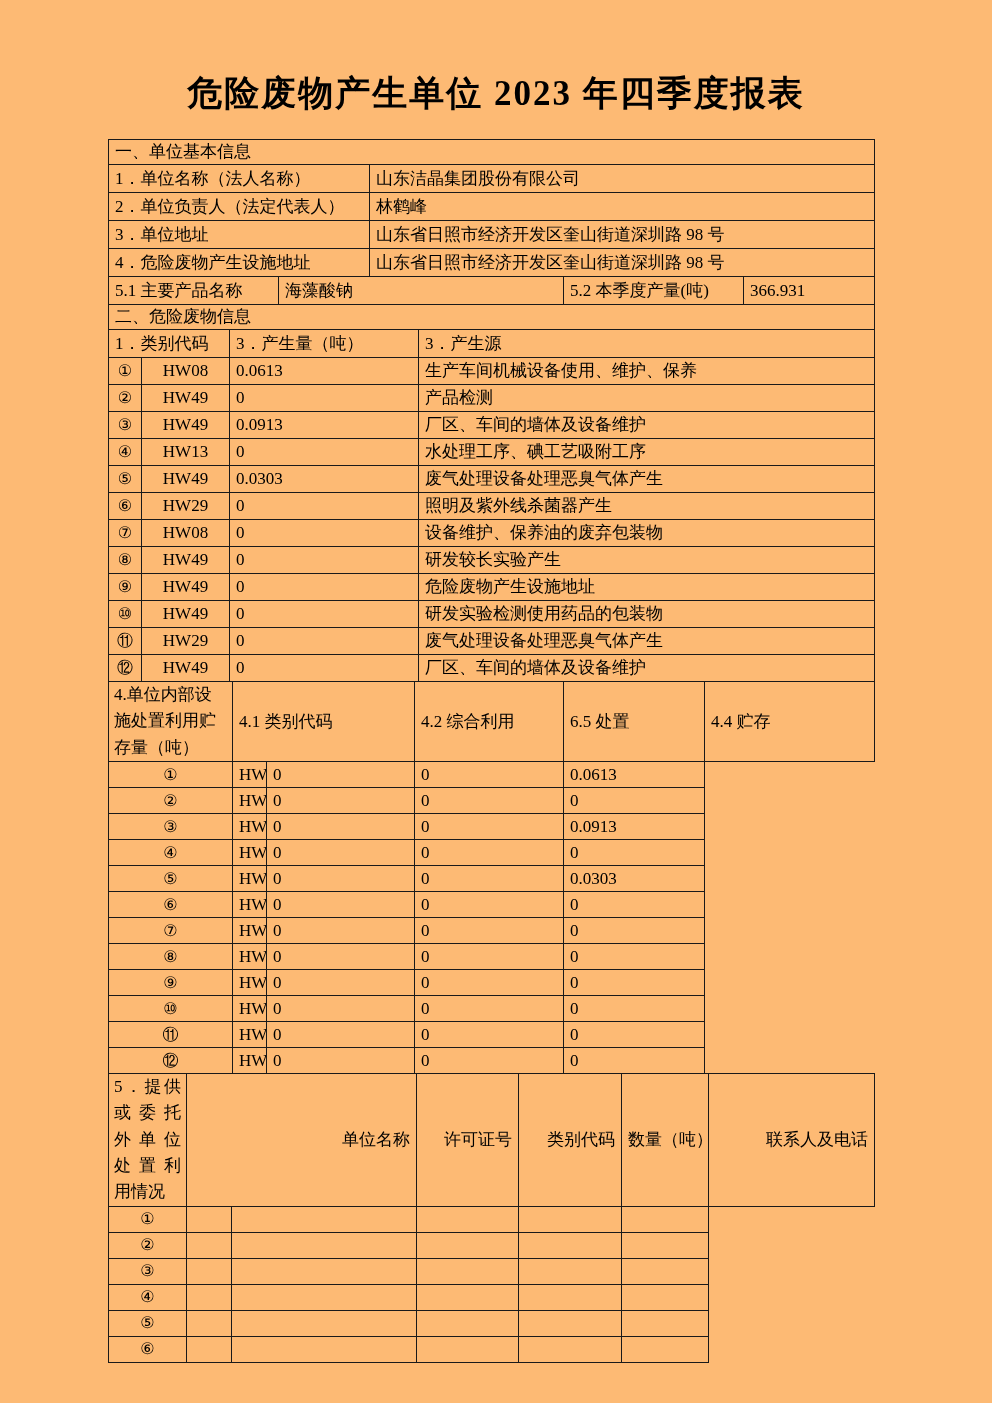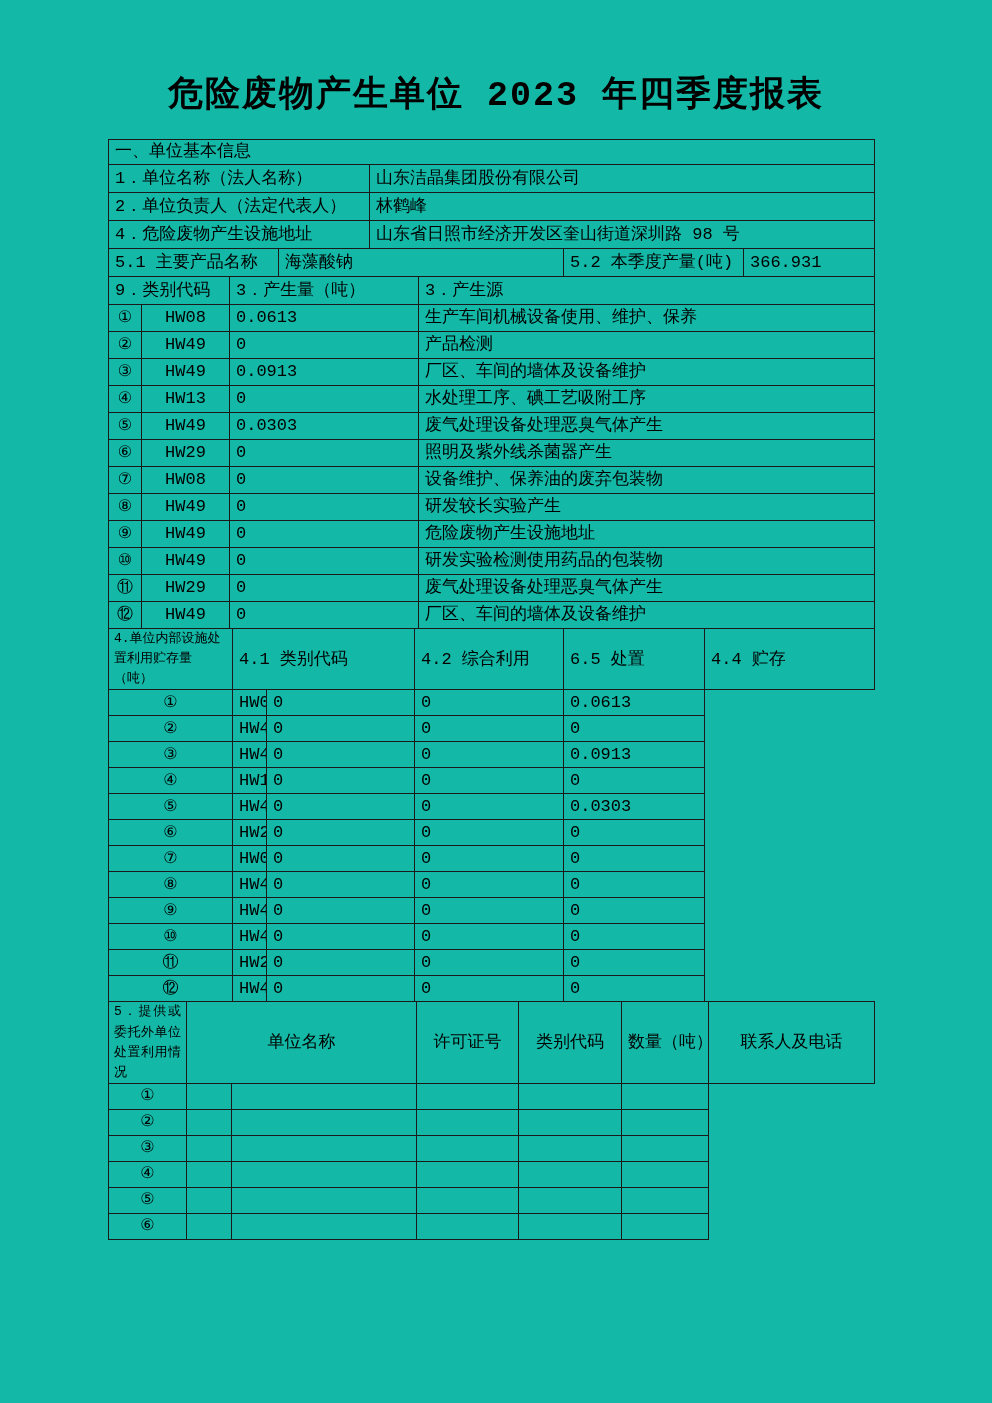--- a/index.html
+++ b/index.html
@@ -1,19 +1,19 @@
 <!DOCTYPE html>
 <html><head>
 <meta charset="utf-8">
 <style>
   * { margin:0; padding:0; box-sizing:border-box; }
   html,body { background:#fff; }
   .page {
-    position:relative; width:992px; height:1403px; background:#14b8a6;
-    font-family:Liberation Mono, monospace; color:#000;
+    position:relative; width:992px; height:1403px; background:#fdba74;
+    font-family:Liberation Serif, serif; color:#000;
   }
   .title {
     position:absolute; top:70px; left:0; width:100%;
     text-align:center; font-size:35px; font-weight:bold; letter-spacing:2px;
   }
   .tables { position:absolute; top:140px; left:108px; width:766px; }
   table { border-collapse:collapse; table-layout:fixed; width:766px; margin-top:-1px; }
   td {
     border:1px solid #1a1a1a; font-size:17px; padding:0 6px;
     vertical-align:middle; overflow:hidden; white-space:nowrap; line-height:1.25;
@@ -22,25 +22,25 @@
   .t1 tr.sec-hdr { height:25px; }
   .t2 tr { height:27px; }
   .t2 tr.sec-hdr { height:25px; }
   .t2 tr.col-hdr { height:28px; }
   .t4 tr { height:26px; }
   .t4 tr.col-hdr { height:28px; }
   .t5 tr { height:26px; }
   .t5 tr.col-hdr { height:34px; }
   .c-no { text-align:center; padding:0 2px; font-size:16px; }
   .c-code { text-align:center; }
-  .c-center { text-align:center; }
+  .c-center { text-align:right; }
   .c-left { text-align:left; }
   .wrap-label {
     white-space:normal; text-align:left; padding:0 5px;
-    line-height:1.55; font-size:13px;margin-left:36px;
+    line-height:1.55; font-size:17px;margin-left:36px;
   }
   .wrap-label.just { text-align:justify; }
 </style>
 </head>
 <body>
 
 <div class="page">
   <div class="title">危险废物产生单位 2023 年四季度报表</div>
 
   <div class="tables">
@@ -61,20 +61,24 @@
       <tbody id="s1-rows">
           <tr>
             <td colspan="2">1．单位名称（法人名称）</td>
             <td colspan="3">山东洁晶集团股份有限公司</td>
           </tr>
           <tr>
             <td colspan="2">2．单位负责人（法定代表人）</td>
             <td colspan="3">林鹤峰</td>
           </tr>
           <tr>
+            <td colspan="2">3．单位地址</td>
+            <td colspan="3">山东省日照市经济开发区奎山街道深圳路 98 号</td>
+          </tr>
+          <tr>
             <td colspan="2">4．危险废物产生设施地址</td>
             <td colspan="3">山东省日照市经济开发区奎山街道深圳路 98 号</td>
           </tr>
         </tbody>
       <tbody>
         <tr>
           <td>5.1 主要产品名称</td>
           <td colspan="2">海藻酸钠</td>
           <td>5.2 本季度产量(吨)</td>
           <td>366.931</td>
@@ -83,22 +87,25 @@
     </table>
 
     <table class="t2">
       <colgroup>
         <col style="width:33px">
           <col style="width:88px">
           <col style="width:189px">
           <col style="width:456px">
       </colgroup>
       <tbody>
+        <tr class="sec-hdr">
+          <td colspan="4">二、危险废物信息</td>
+        </tr>
         <tr class="col-hdr">
-          <td colspan="2">9．类别代码</td>
+          <td colspan="2">1．类别代码</td>
           <td>3．产生量（吨）</td>
           <td>3．产生源</td>
         </tr>
       </tbody>
       <tbody id="s2-rows">
           <tr>
             <td class="c-no">①</td>
             <td class="c-code">HW08</td>
             <td class="c-left">0.0613</td>
             <td class="c-left">生产车间机械设备使用、维护、保养</td>

